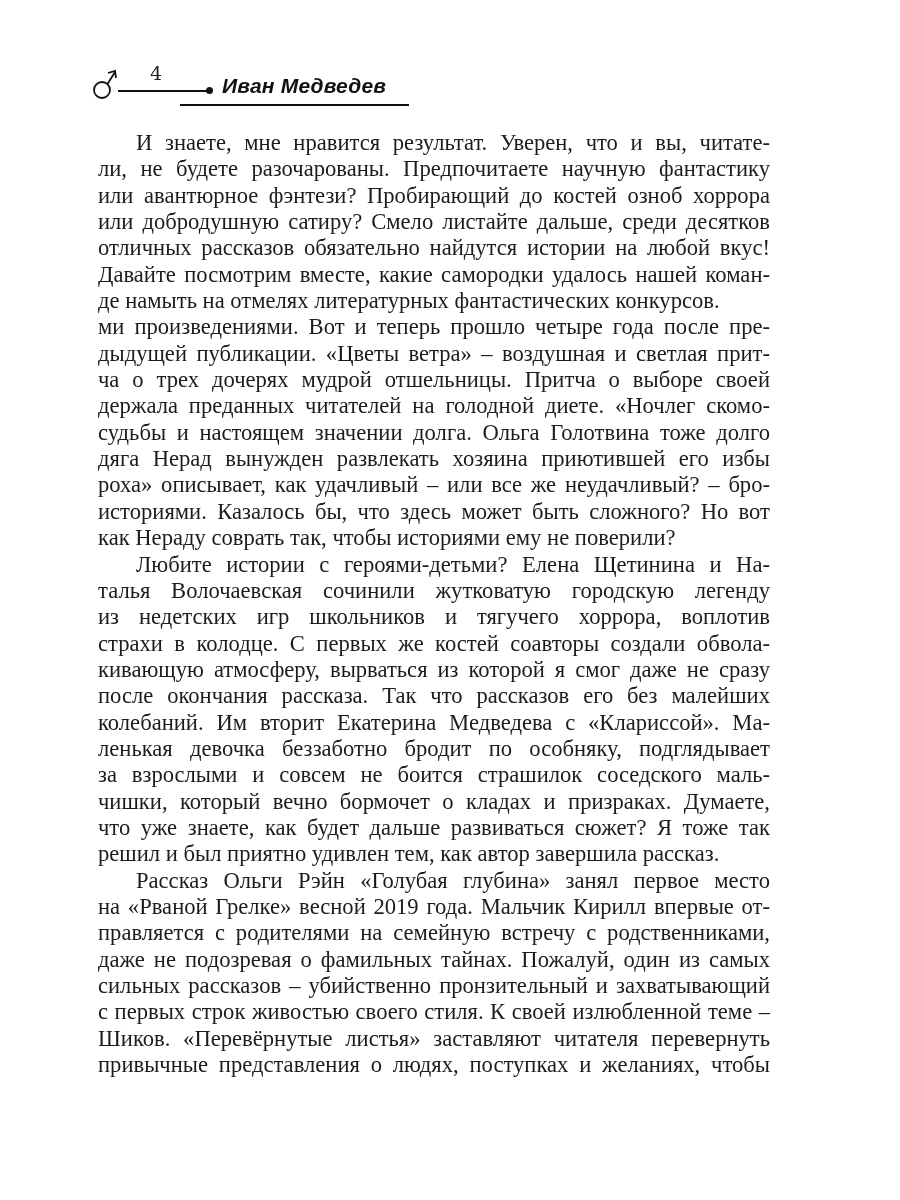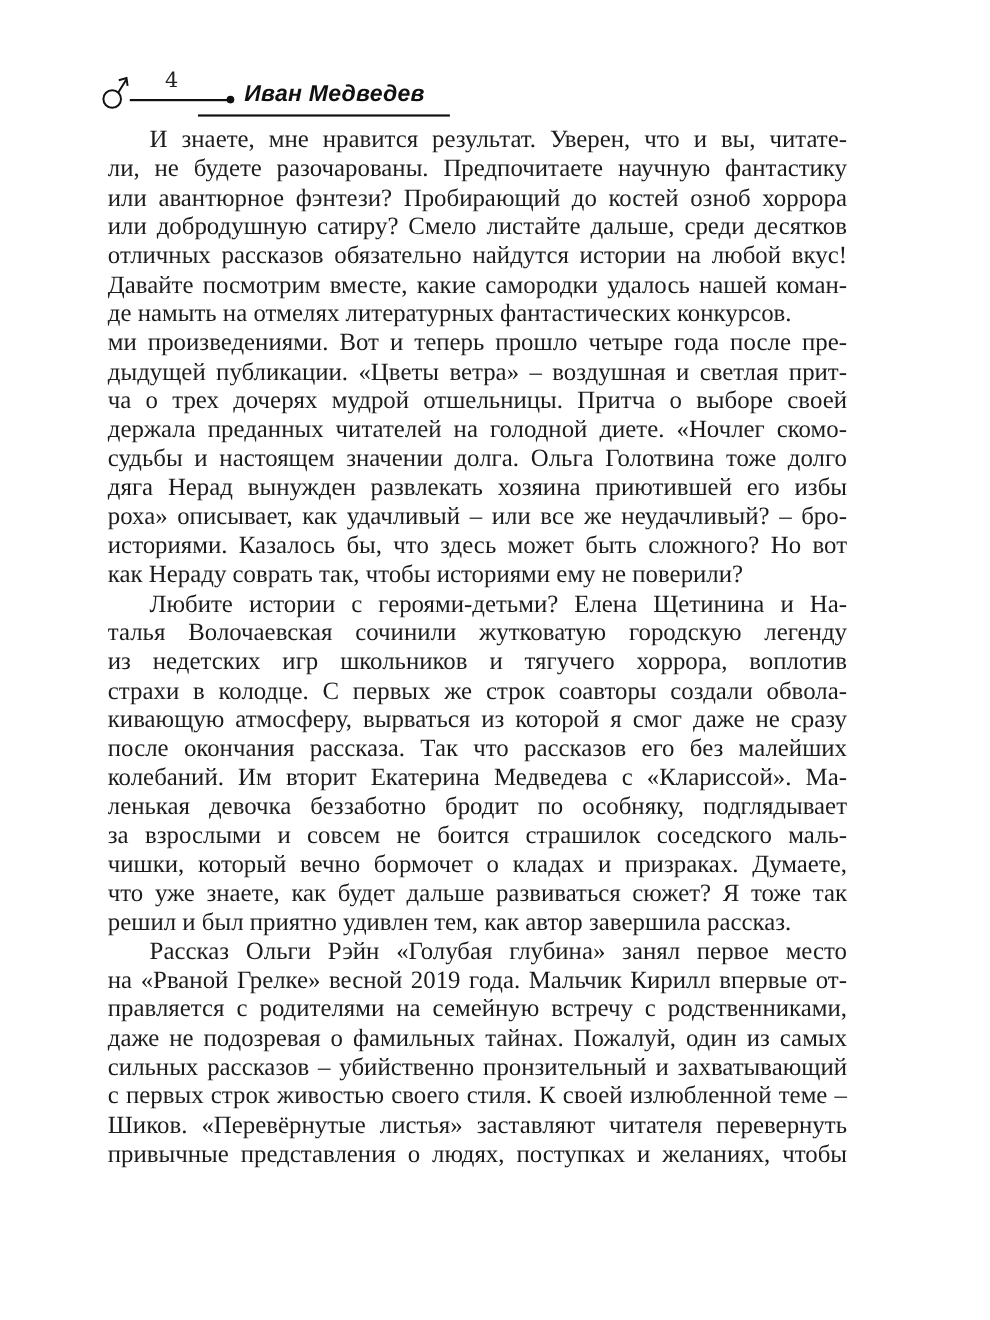--- a/index.html
+++ b/index.html
@@ -9,21 +9,21 @@
     
     .running-head { position: absolute; left: 92px; top: 62px; width: 330px; height: 50px; }
     .male-icon { position: absolute; left: 0; top: 6px; width: 26px; height: 32px; }
     .page-number { position: absolute; left: 58px; top: 0px; font-family: "DejaVu Serif", serif; font-size: 19px; color: #222; }
     .head-rule-short { position: absolute; left: 26px; top: 28px; width: 90px; height: 1.5px; background: #111; }
     .head-dot { position: absolute; left: 114px; top: 25px; width: 7px; height: 7px; border-radius: 50%; background: #111; }
     .author-name { position: absolute; left: 130px; top: 12px; font-family: Liberation Sans, sans-serif; font-style: italic; font-weight: bold; font-size: 21px; color: #111; letter-spacing: 0.2px; }
     .head-rule-long { position: absolute; left: 88px; top: 42px; width: 229px; height: 1.5px; background: #111; }
 
     
-    .text-block { position: absolute; left: 98px; top: 114px; width: 672px; font-family: "Liberation Serif", serif; font-size: 22.6px; line-height: 26.35px; color: #1c1c1c; }
+    .text-block { position: absolute; left: 98px; top: 130px; width: 672px; font-family: "Liberation Serif", serif; font-size: 22.6px; line-height: 26.35px; color: #1c1c1c; }
     .para { margin: 0; text-align: justify; }
     .line { display: block; white-space: nowrap; text-align: justify; text-align-last: justify; height: 26.35px; }
     .line.last { text-align-last: left; }
     .line.indent { padding-left: 38px; }
   </style>
 </head>
 <body>
 
 <div class="page">
 
@@ -61,21 +61,21 @@
       <span class="line">дяга Нерад вынужден развлекать хозяина приютившей его избы</span>
       <span class="line">роха» описывает, как удачливый – или все же неудачливый? – бро-</span>
       <span class="line">историями. Казалось бы, что здесь может быть сложного? Но вот</span>
       <span class="line last">как Нераду соврать так, чтобы историями ему не поверили?</span>
     </p>
 
     <p class="para">
       <span class="line indent">Любите истории с героями-детьми? Елена Щетинина и На-</span>
       <span class="line">талья Волочаевская сочинили жутковатую городскую легенду</span>
       <span class="line">из недетских игр школьников и тягучего хоррора, воплотив</span>
-      <span class="line">страхи в колодце. С первых же строк соавторы создали обвола-</span>
+      <span class="line">страхи в колодце. С первых же костей соавторы создали обвола-</span>
       <span class="line">кивающую атмосферу, вырваться из которой я смог даже не сразу</span>
       <span class="line">после окончания рассказа. Так что рассказов его без малейших</span>
       <span class="line">колебаний. Им вторит Екатерина Медведева с «Клариссой». Ма-</span>
       <span class="line">ленькая девочка беззаботно бродит по особняку, подглядывает</span>
       <span class="line">за взрослыми и совсем не боится страшилок соседского маль-</span>
       <span class="line">чишки, который вечно бормочет о кладах и призраках. Думаете,</span>
       <span class="line">что уже знаете, как будет дальше развиваться сюжет? Я тоже так</span>
       <span class="line last">решил и был приятно удивлен тем, как автор завершила рассказ.</span>
     </p>
 

